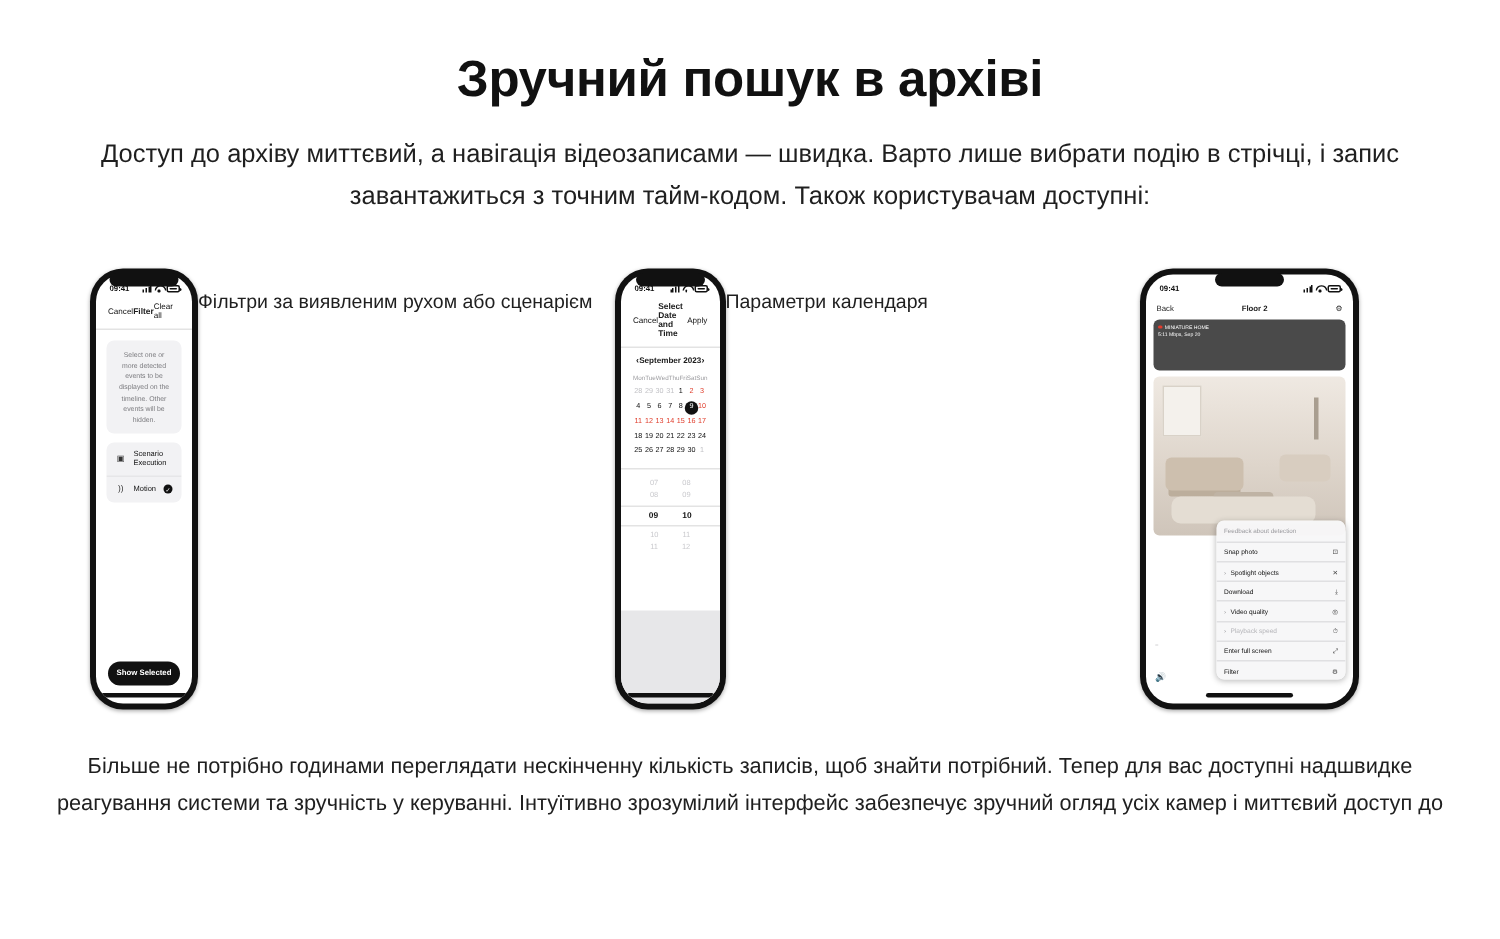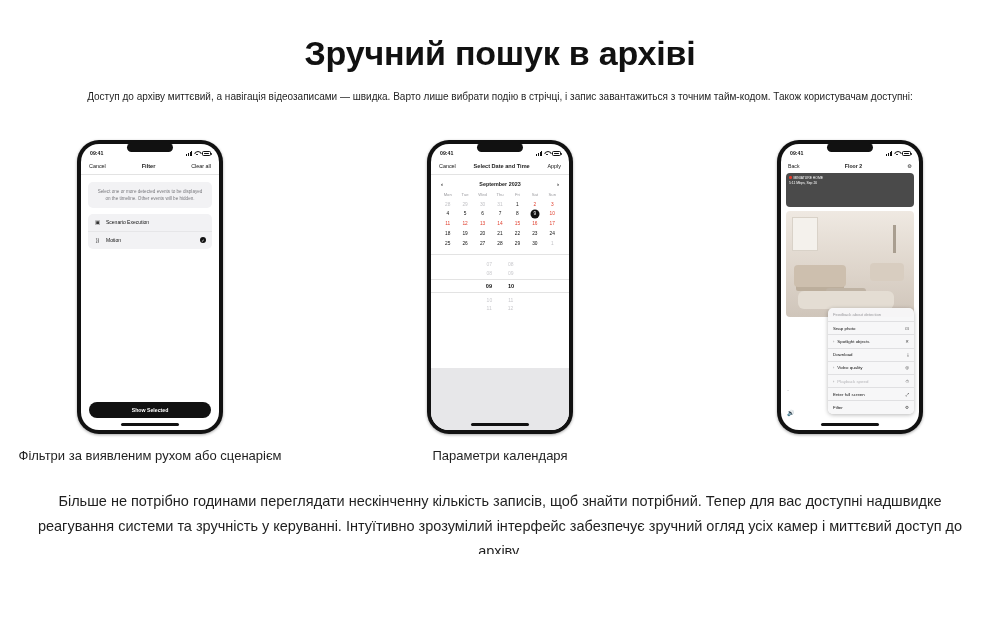--- a/index.html
+++ b/index.html
@@ -18,32 +18,32 @@
     font-weight: 700;
     letter-spacing: -0.2px;
     margin: 20px 0 0 0;
     padding-top: 14px;
     color: #111;
   }
   .intro {
     width: 950px;
     margin: 16px auto 0 auto;
     text-align: center;
-    font-size: 10px;
+    font-size: 17px;
     line-height: 1.65;
     color: #1f1f1f;
   }
 
   .phones {
     display: flex;
     justify-content: center;
     gap: 170px;
     margin-top: 34px;
   }
-  .phone-block { width: 180px; display: flex; flex-direction: column; align-items: center; }
+  .phone-block { width: 180px; display: flex; flex-direction: row; align-items: flex-start; }
 
   
   .phone {
     position: relative;
     width: 146px;
     height: 294px;
     border-radius: 22px;
     background: #111;
     padding: 4px;
     box-shadow: 0 1px 3px rgba(0,0,0,.35);

